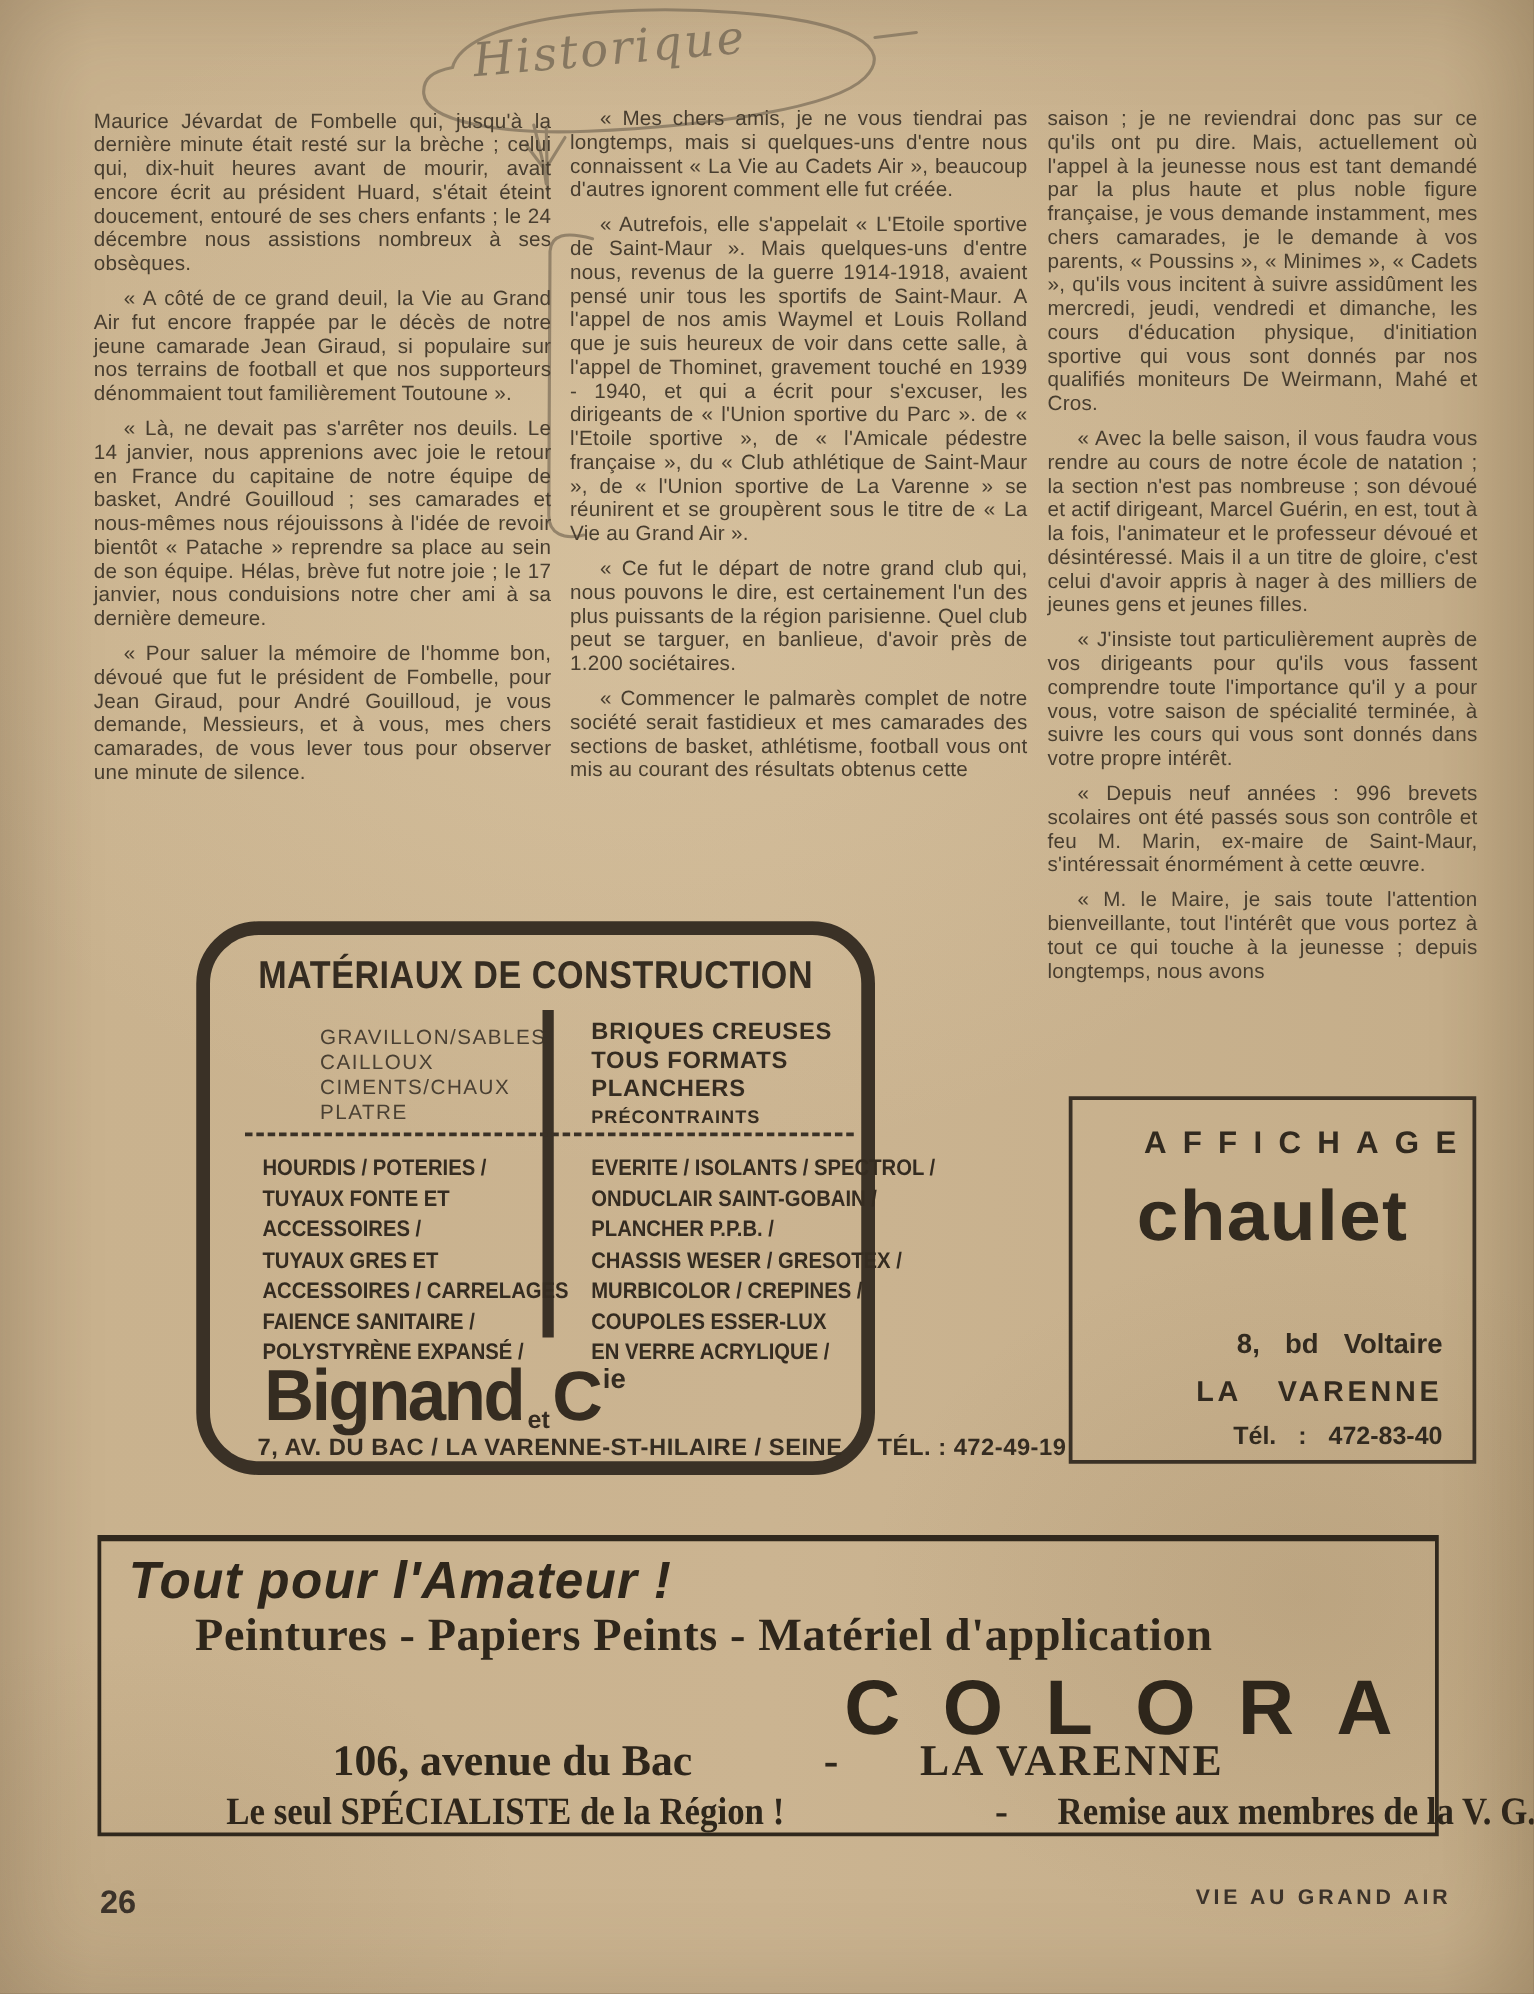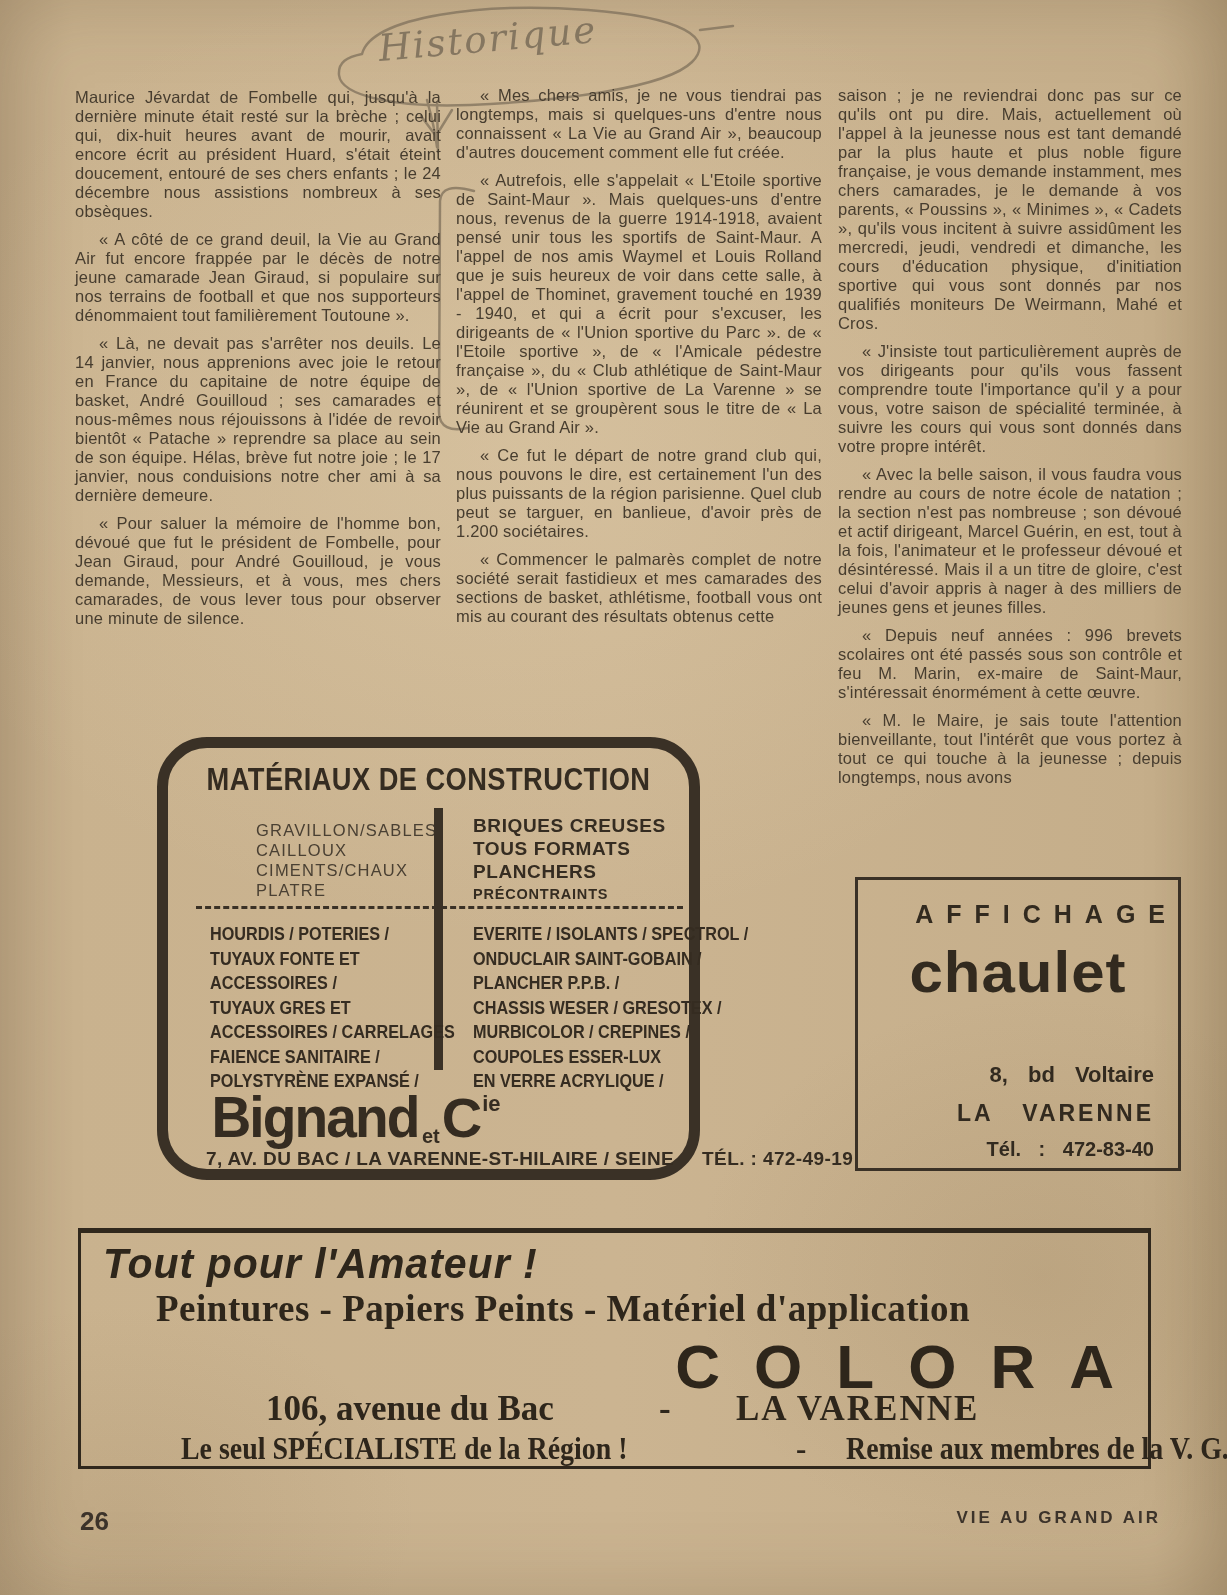--- a/index.html
+++ b/index.html
@@ -102,30 +102,30 @@
   <div class="handwriting">Historique</div>
 
   <div class="col col1">
     <p>Maurice Jévardat de Fombelle qui, jusqu'à la dernière minute était resté sur la brèche ; celui qui, dix-huit heures avant de mourir, avait encore écrit au président Huard, s'était éteint doucement, entouré de ses chers enfants ; le 24 décembre nous assistions nombreux à ses obsèques.</p>
     <p class="ind">« A côté de ce grand deuil, la Vie au Grand Air fut encore frappée par le décès de notre jeune camarade Jean Giraud, si populaire sur nos terrains de football et que nos supporteurs dénommaient tout familièrement Toutoune ».</p>
     <p class="ind">« Là, ne devait pas s'arrêter nos deuils. Le 14 janvier, nous apprenions avec joie le retour en France du capitaine de notre équipe de basket, André Gouilloud ; ses camarades et nous-mêmes nous réjouissons à l'idée de revoir bientôt « Patache » reprendre sa place au sein de son équipe. Hélas, brève fut notre joie ; le 17 janvier, nous conduisions notre cher ami à sa dernière demeure.</p>
     <p class="ind">« Pour saluer la mémoire de l'homme bon, dévoué que fut le président de Fombelle, pour Jean Giraud, pour André Gouilloud, je vous demande, Messieurs, et à vous, mes chers camarades, de vous lever tous pour observer une minute de silence.</p>
   </div>
 
   <div class="col col2">
-    <p class="ind">« Mes chers amis, je ne vous tiendrai pas longtemps, mais si quelques-uns d'entre nous connaissent « La Vie au Grand Air », beaucoup d'autres doucement comment elle fut créée.</p>
+    <p class="ind">« Mes chers amis, je ne vous tiendrai pas longtemps, mais si quelques-uns d'entre nous connaissent « La Vie au Cadets Air », beaucoup d'autres ignorent comment elle fut créée.</p>
     <p class="ind">« Autrefois, elle s'appelait « L'Etoile sportive de Saint-Maur ». Mais quelques-uns d'entre nous, revenus de la guerre 1914-1918, avaient pensé unir tous les sportifs de Saint-Maur. A l'appel de nos amis Waymel et Louis Rolland que je suis heureux de voir dans cette salle, à l'appel de Thominet, gravement touché en 1939 - 1940, et qui a écrit pour s'excuser, les dirigeants de « l'Union sportive du Parc ». de « l'Etoile sportive », de « l'Amicale pédestre française », du « Club athlétique de Saint-Maur », de « l'Union sportive de La Varenne » se réunirent et se groupèrent sous le titre de « La Vie au Grand Air ».</p>
     <p class="ind">« Ce fut le départ de notre grand club qui, nous pouvons le dire, est certainement l'un des plus puissants de la région parisienne. Quel club peut se targuer, en banlieue, d'avoir près de 1.200 sociétaires.</p>
     <p class="ind">« Commencer le palmarès complet de notre société serait fastidieux et mes camarades des sections de basket, athlétisme, football vous ont mis au courant des résultats obtenus cette</p>
   </div>
 
   <div class="col col3">
     <p>saison ; je ne reviendrai donc pas sur ce qu'ils ont pu dire. Mais, actuellement où l'appel à la jeunesse nous est tant demandé par la plus haute et plus noble figure française, je vous demande instamment, mes chers camarades, je le demande à vos parents, « Poussins », « Minimes », « Cadets », qu'ils vous incitent à suivre assidûment les mercredi, jeudi, vendredi et dimanche, les cours d'éducation physique, d'initiation sportive qui vous sont donnés par nos qualifiés moniteurs De Weirmann, Mahé et Cros.</p>
+    <p class="ind">« Avec la belle saison, il vous faudra vous rendre au cours de notre école de natation ; la section n'est pas nombreuse ; son dévoué et actif dirigeant, Marcel Guérin, en est, tout à la fois, l'animateur et le professeur dévoué et désintéressé. Mais il a un titre de gloire, c'est celui d'avoir appris à nager à des milliers de jeunes gens et jeunes filles.</p>
     <p class="ind">« J'insiste tout particulièrement auprès de vos dirigeants pour qu'ils vous fassent comprendre toute l'importance qu'il y a pour vous, votre saison de spécialité terminée, à suivre les cours qui vous sont donnés dans votre propre intérêt.</p>
-    <p class="ind">« Avec la belle saison, il vous faudra vous rendre au cours de notre école de natation ; la section n'est pas nombreuse ; son dévoué et actif dirigeant, Marcel Guérin, en est, tout à la fois, l'animateur et le professeur dévoué et désintéressé. Mais il a un titre de gloire, c'est celui d'avoir appris à nager à des milliers de jeunes gens et jeunes filles.</p>
     <p class="ind">« Depuis neuf années : 996 brevets scolaires ont été passés sous son contrôle et feu M. Marin, ex-maire de Saint-Maur, s'intéressait énormément à cette œuvre.</p>
     <p class="ind">« M. le Maire, je sais toute l'attention bienveillante, tout l'intérêt que vous portez à tout ce qui touche à la jeunesse ; depuis longtemps, nous avons</p>
   </div>
 
   <div class="ad-mat">
     <div class="title">MATÉRIAUX DE CONSTRUCTION</div>
     <div class="lt">
       <div>GRAVILLON/SABLES</div>
       <div>CAILLOUX</div>
       <div>CIMENTS/CHAUX</div>

